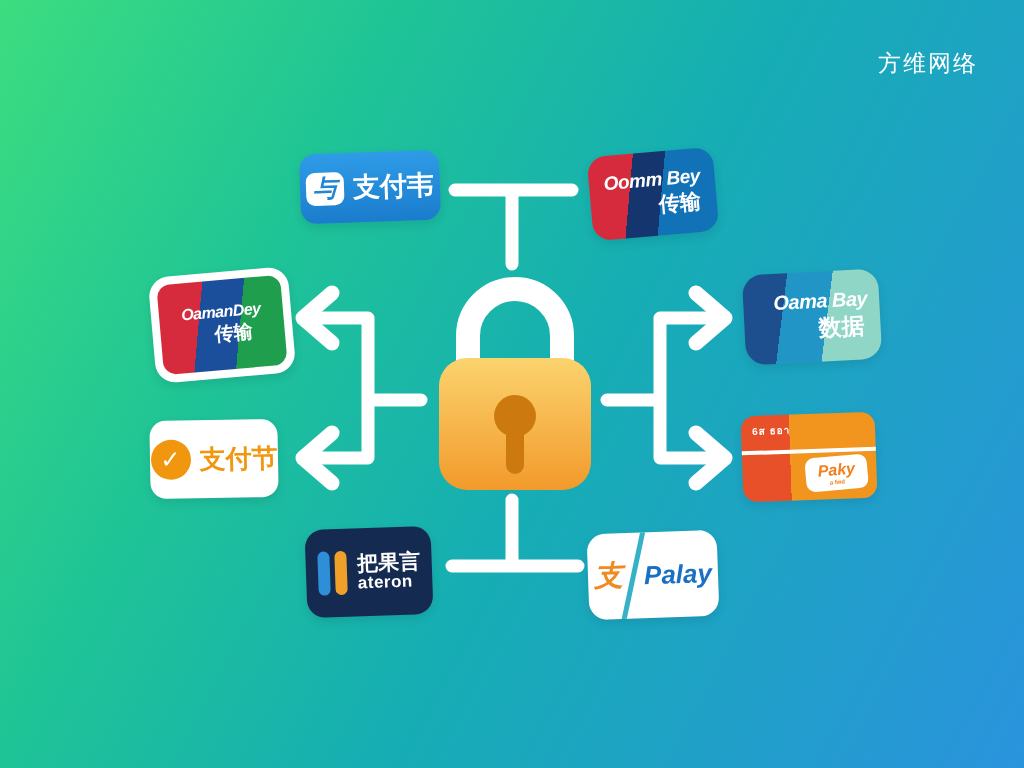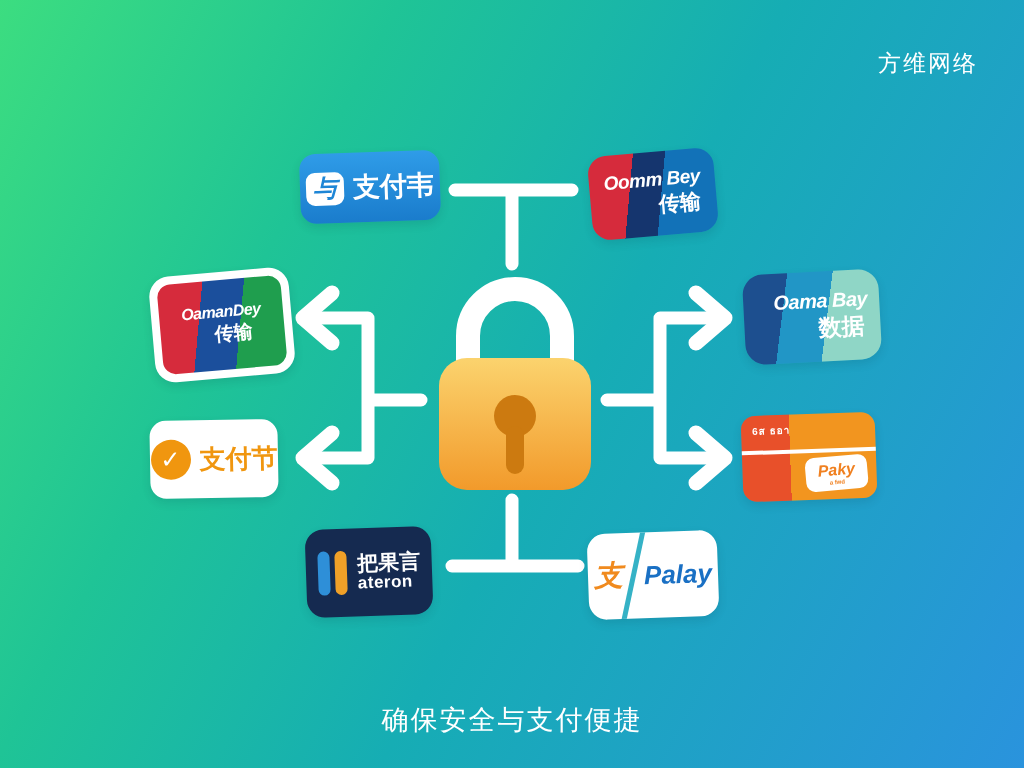--- a/index.html
+++ b/index.html
@@ -160,15 +160,14 @@
       <span class="ateron-l2">ateron</span>
     </span>
   </div>
 
   <div class="logo logo-palay">
     <span class="palay-glyph">支</span>
     <span class="palay-divider"></span>
     <span class="palay-label">Palay</span>
   </div>
 
-  <div class="caption">确保安全与支付便捷</div>
 
 </div>
 
 </body></html>

